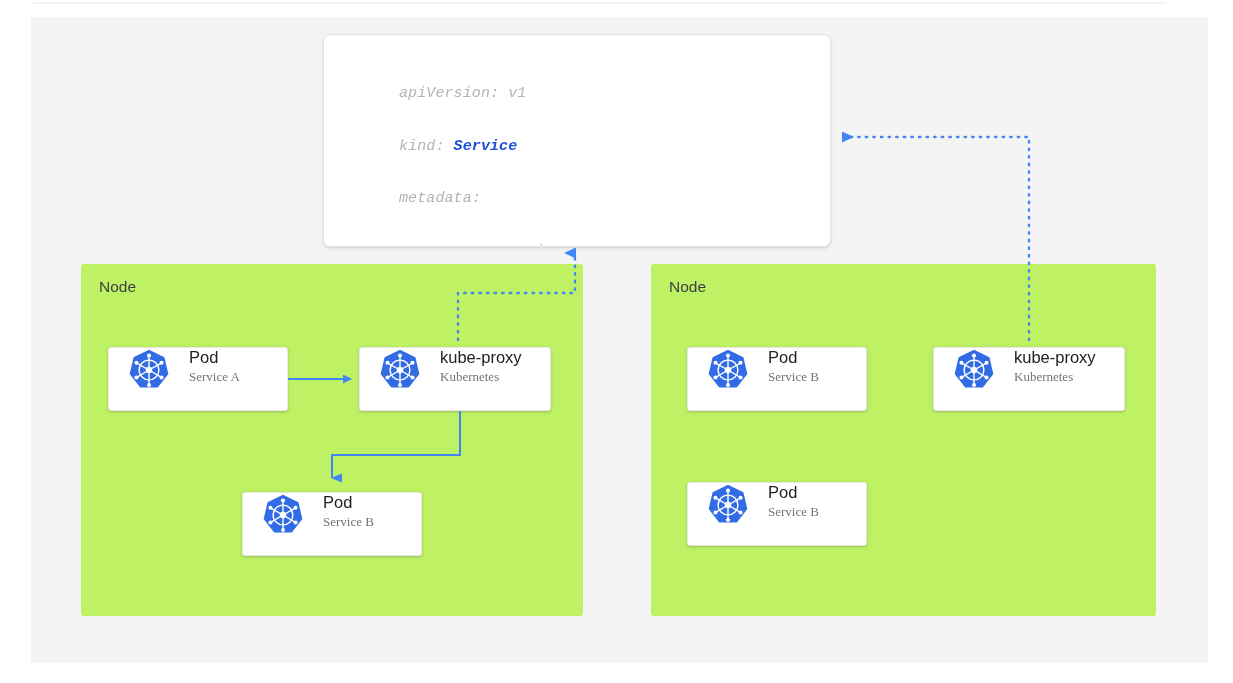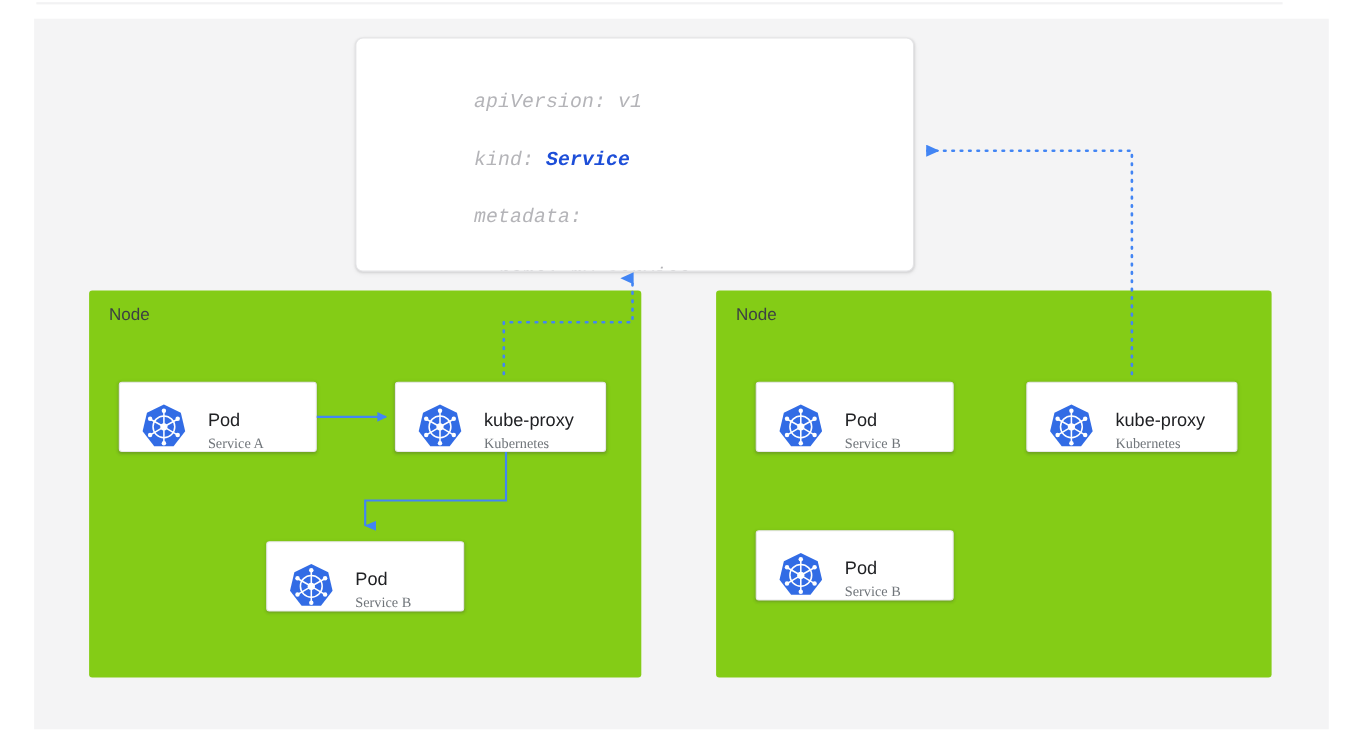--- a/index.html
+++ b/index.html
@@ -54,37 +54,36 @@
     box-shadow: 0 1px 2px rgba(0,0,0,0.10), 0 2px 5px rgba(0,0,0,0.05);
     box-sizing: border-box;
     overflow: hidden;
   }
   .yaml-body {
     position: absolute;
     left: 75px;
     top: 15px;
     font-family: "Liberation Mono", "DejaVu Sans Mono", monospace;
     font-style: italic;
-    font-size: 18px;
+    font-size: 15px;
     line-height: 17.5px;
     color: #b4b4b8;
     white-space: pre;
     letter-spacing: 0.1px;
-    margin-left: 32px;
   }
   .yaml-line { white-space: pre; }
   .yaml-line .b {
     font-weight: bold;
     color: #1d4ed8;
   }
 
   
   .node {
     position: absolute;
-    background: #84cc16;
+    background: #bef264;
     border-radius: 3px;
   }
   #node-left  { left: 81px;  top: 264px; width: 502px; height: 352px; }
   #node-right { left: 651px; top: 264px; width: 505px; height: 352px; }
   .node-label {
     position: absolute;
     left: 18px;
     top: 14px;
     font-size: 15.5px;
     color: #3c4043;
@@ -93,21 +92,21 @@
 
   
   .card {
     position: absolute;
     background: #ffffff;
     border: 1px solid #e8e8ea;
     border-radius: 3px;
     box-shadow: 0 1px 2px rgba(60,64,67,0.22), 0 1px 4px rgba(60,64,67,0.08);
     box-sizing: border-box;
     display: flex;
-    align-items: flex-end;
+    align-items: flex-start;
     overflow: hidden;
   }
   .card-icon {
     width: 44px;
     height: 44px;
     margin-left: 18px;
     flex: 0 0 auto;
     display: block;
   }
   .card-text {

